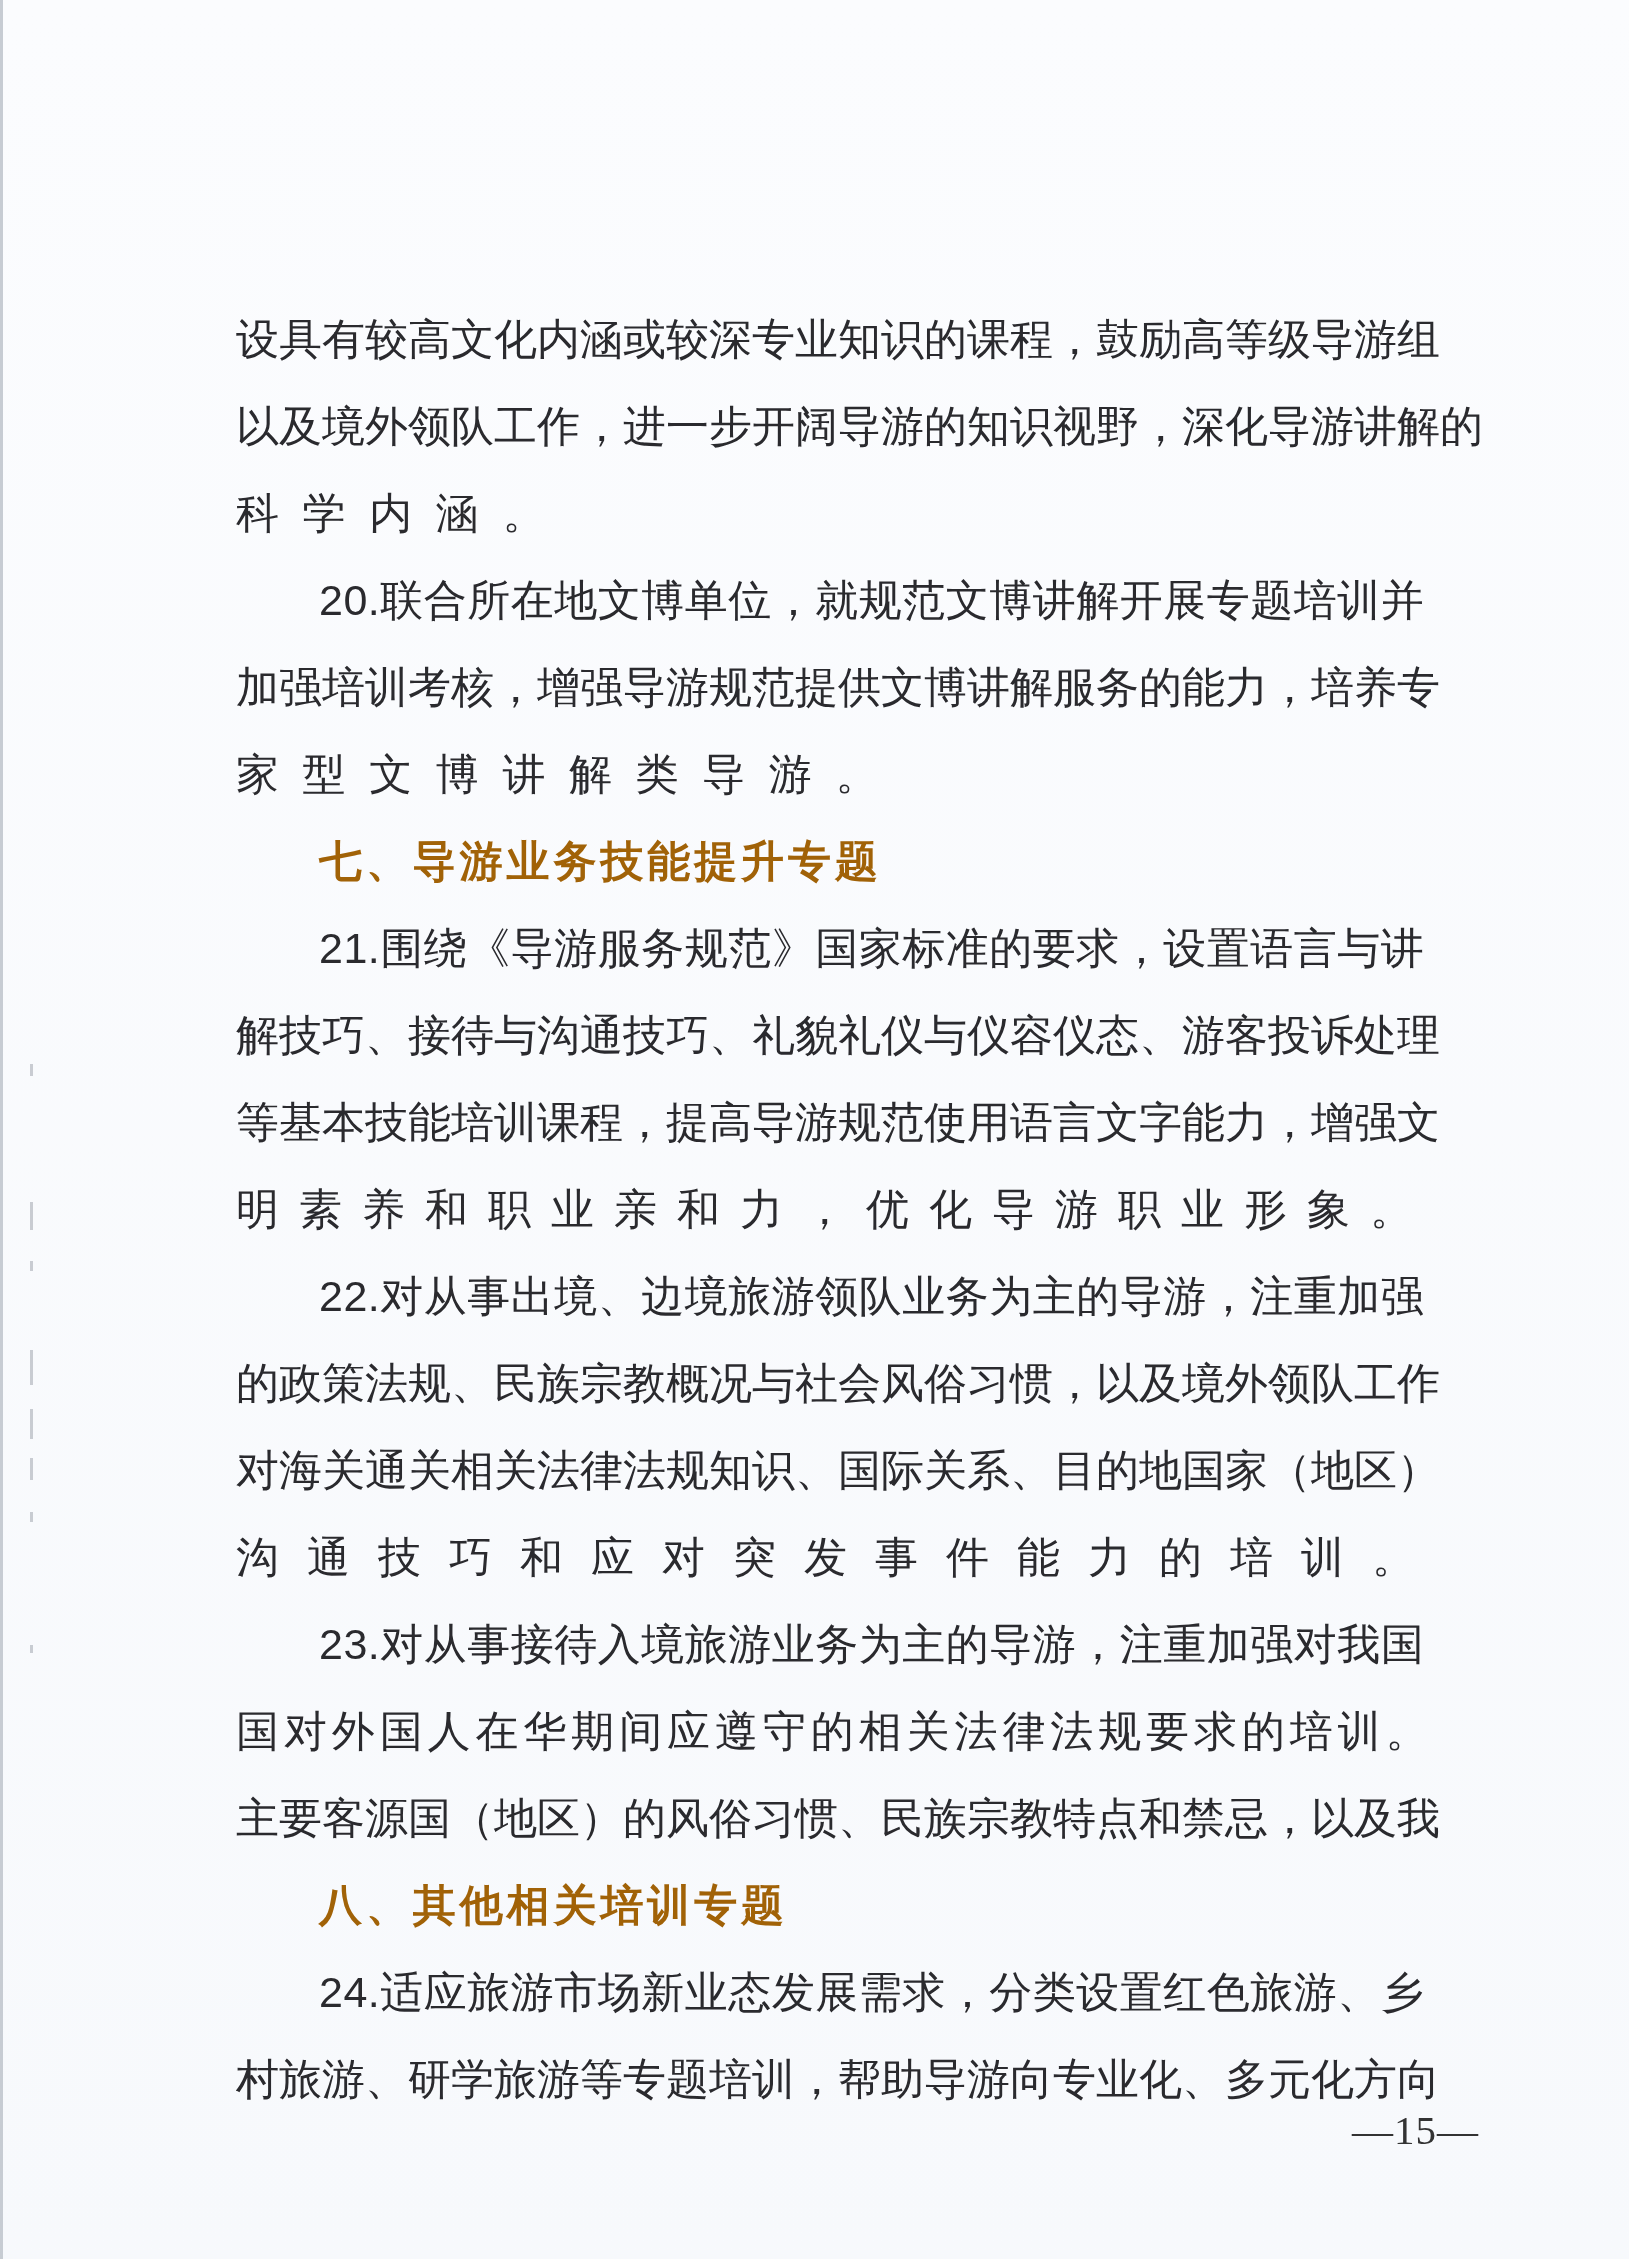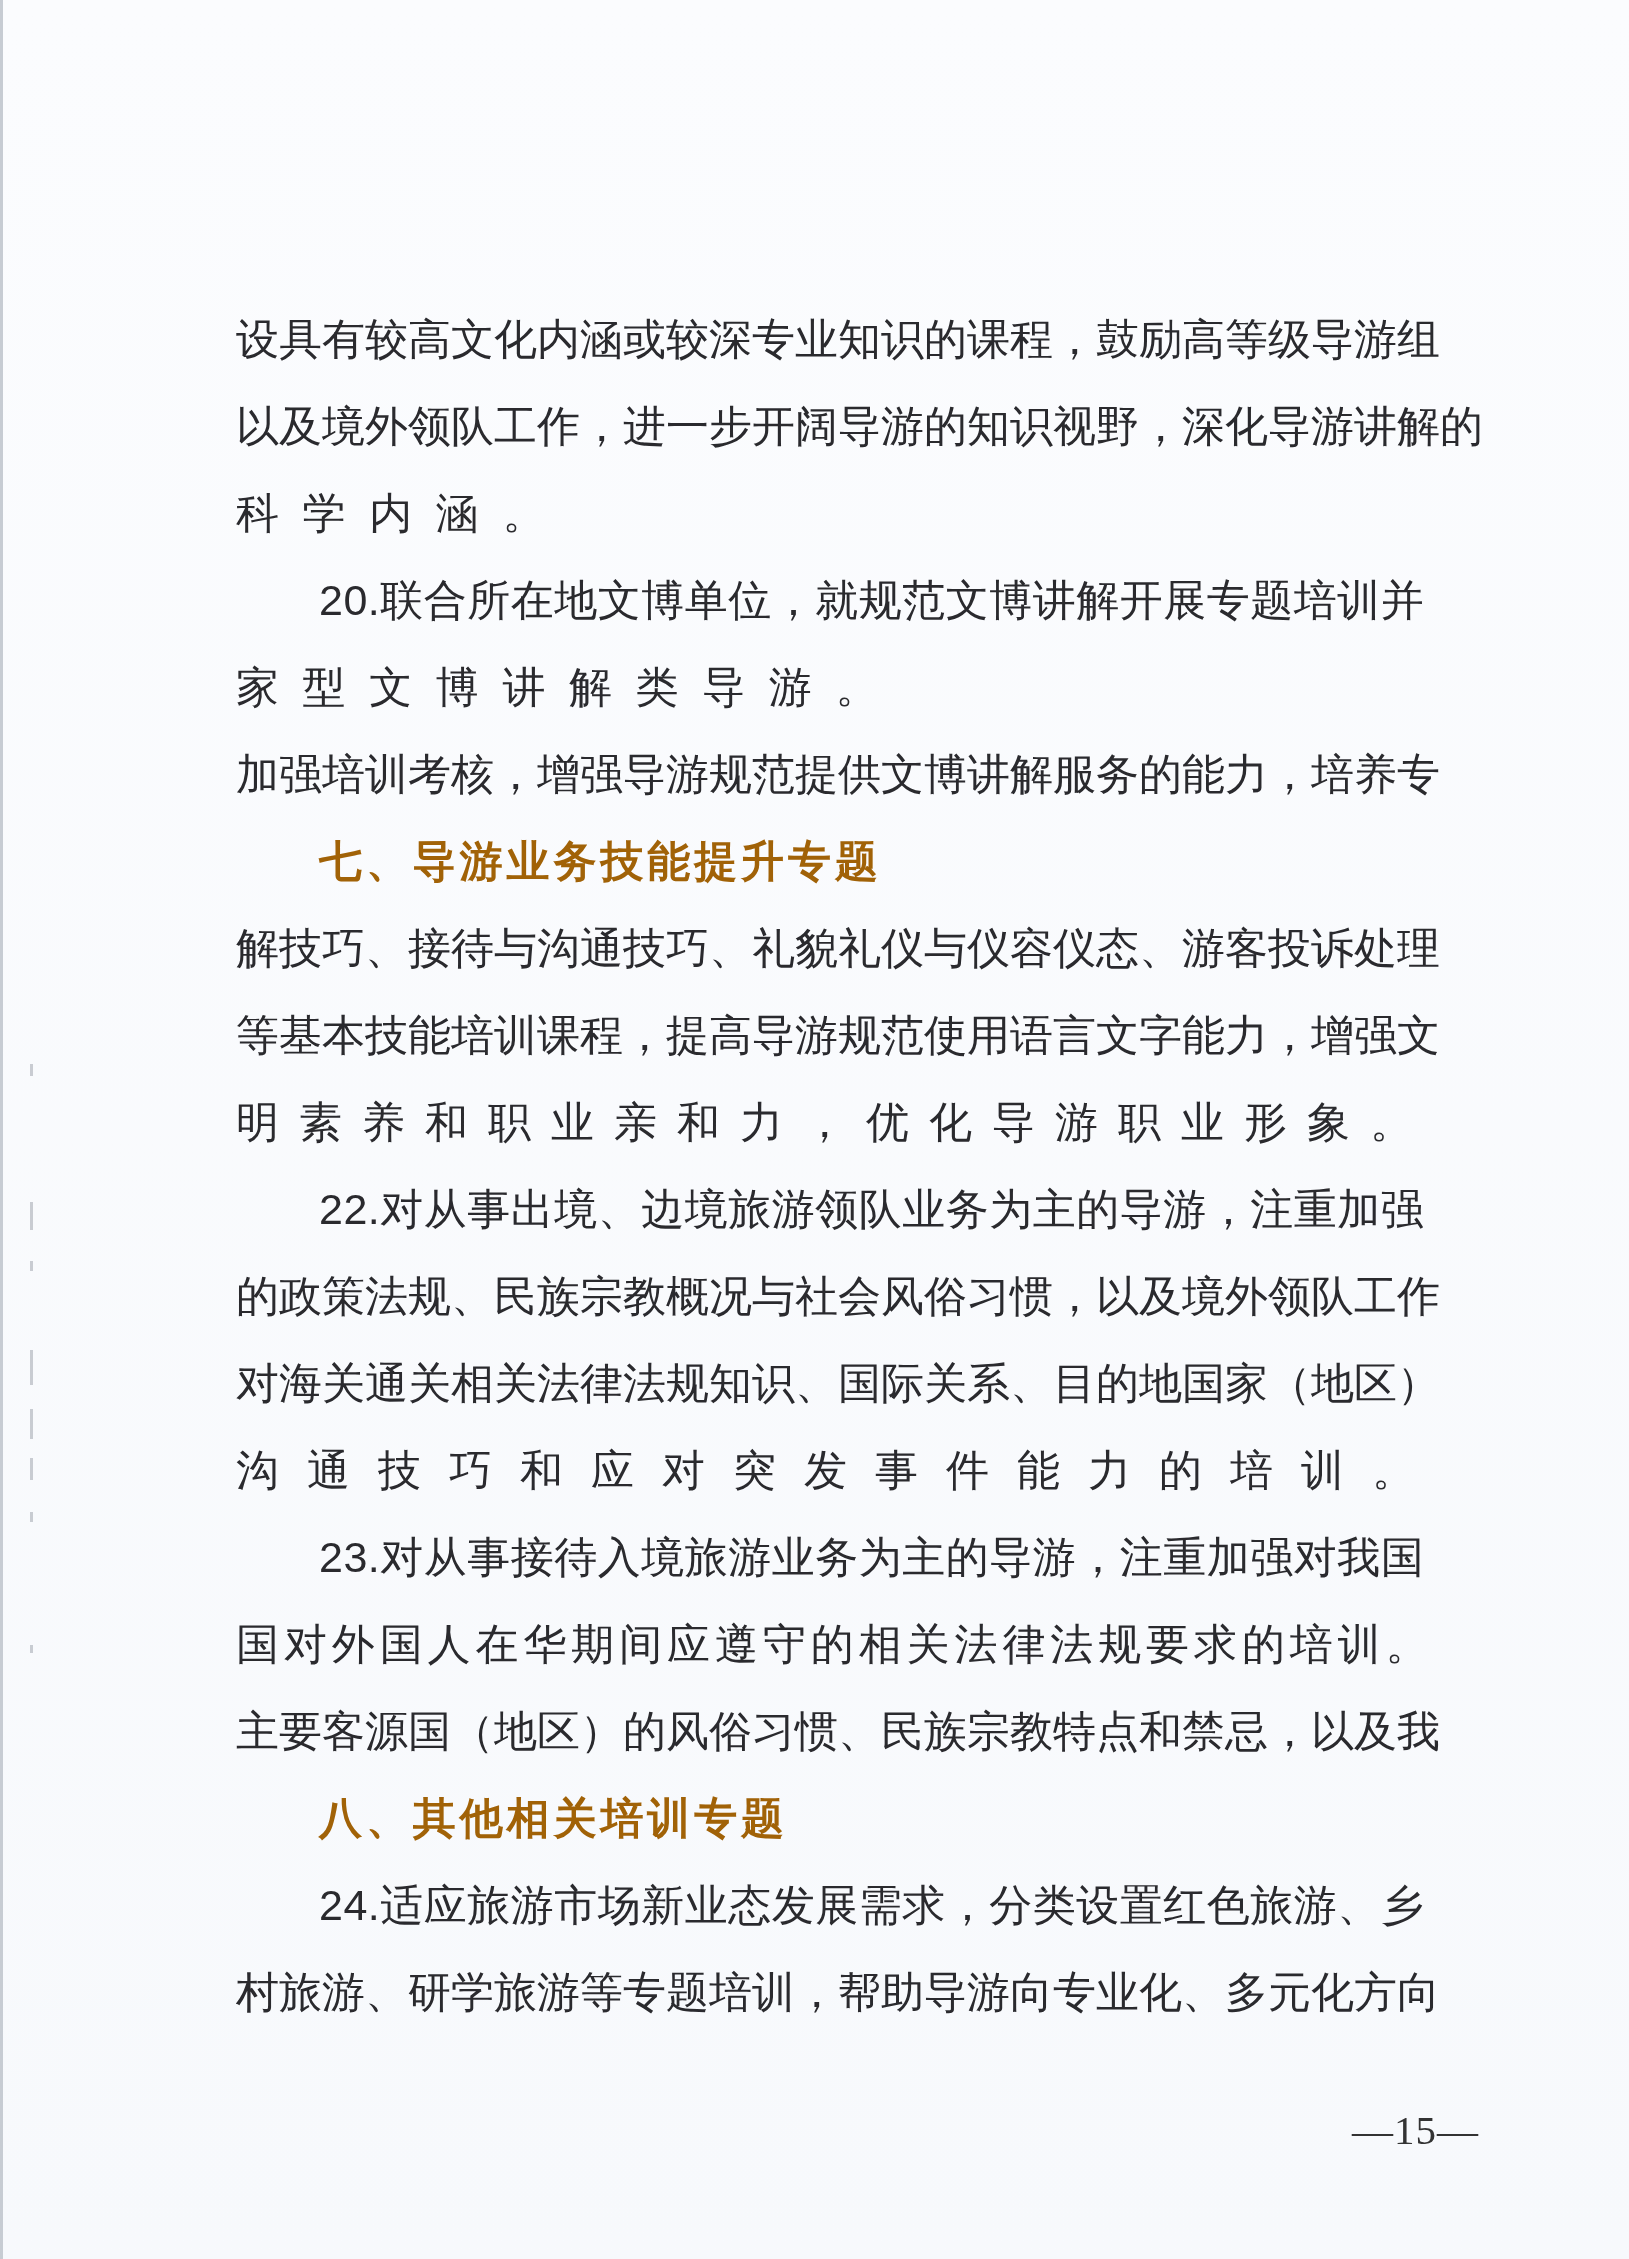--- a/index.html
+++ b/index.html
@@ -97,25 +97,26 @@
   <span style="top:581px;height:7.9px;"></span>
 </div>
 
 <div class="page">
 
   <div class="line" style="letter-spacing: 0px;">设具有较高文化内涵或较深专业知识的课程，鼓励高等级导游组</div>
   <div class="line" style="letter-spacing: 0px;">以及境外领队工作，进一步开阔导游的知识视野，深化导游讲解的</div>
   <div class="line" style="letter-spacing: 23.6px;">科学内涵。</div>
 
   <div class="line indent" style="letter-spacing: 0.5px;">20.联合所在地文博单位，就规范文博讲解开展专题培训并</div>
+  <div class="line" style="letter-spacing: 0px;">加强培训考核，增强导游规范提供文博讲解服务的能力，培养专</div>
   <div class="line" style="letter-spacing: 23.6px;">家型文博讲解类导游。</div>
-  <div class="line" style="letter-spacing: 0px;">加强培训考核，增强导游规范提供文博讲解服务的能力，培养专</div>
 
   <div class="heading">七、导游业务技能提升专题</div>
 
+  <div class="line indent" style="letter-spacing: 0.5px;">21.围绕《导游服务规范》国家标准的要求，设置语言与讲</div>
   <div class="line" style="letter-spacing: 0px;">解技巧、接待与沟通技巧、礼貌礼仪与仪容仪态、游客投诉处理</div>
   <div class="line" style="letter-spacing: 0px;">等基本技能培训课程，提高导游规范使用语言文字能力，增强文</div>
   <div class="line" style="letter-spacing: 20px;">明素养和职业亲和力，优化导游职业形象。</div>
 
   <div class="line indent" style="letter-spacing: 0.5px;">22.对从事出境、边境旅游领队业务为主的导游，注重加强</div>
   <div class="line" style="letter-spacing: 0px;">的政策法规、民族宗教概况与社会风俗习惯，以及境外领队工作</div>
   <div class="line" style="letter-spacing: 0px;">对海关通关相关法律法规知识、国际关系、目的地国家（地区）</div>
   <div class="line" style="letter-spacing: 28px;">沟通技巧和应对突发事件能力的培训。</div>
 
   <div class="line indent" style="letter-spacing: 0.5px;">23.对从事接待入境旅游业务为主的导游，注重加强对我国</div>

